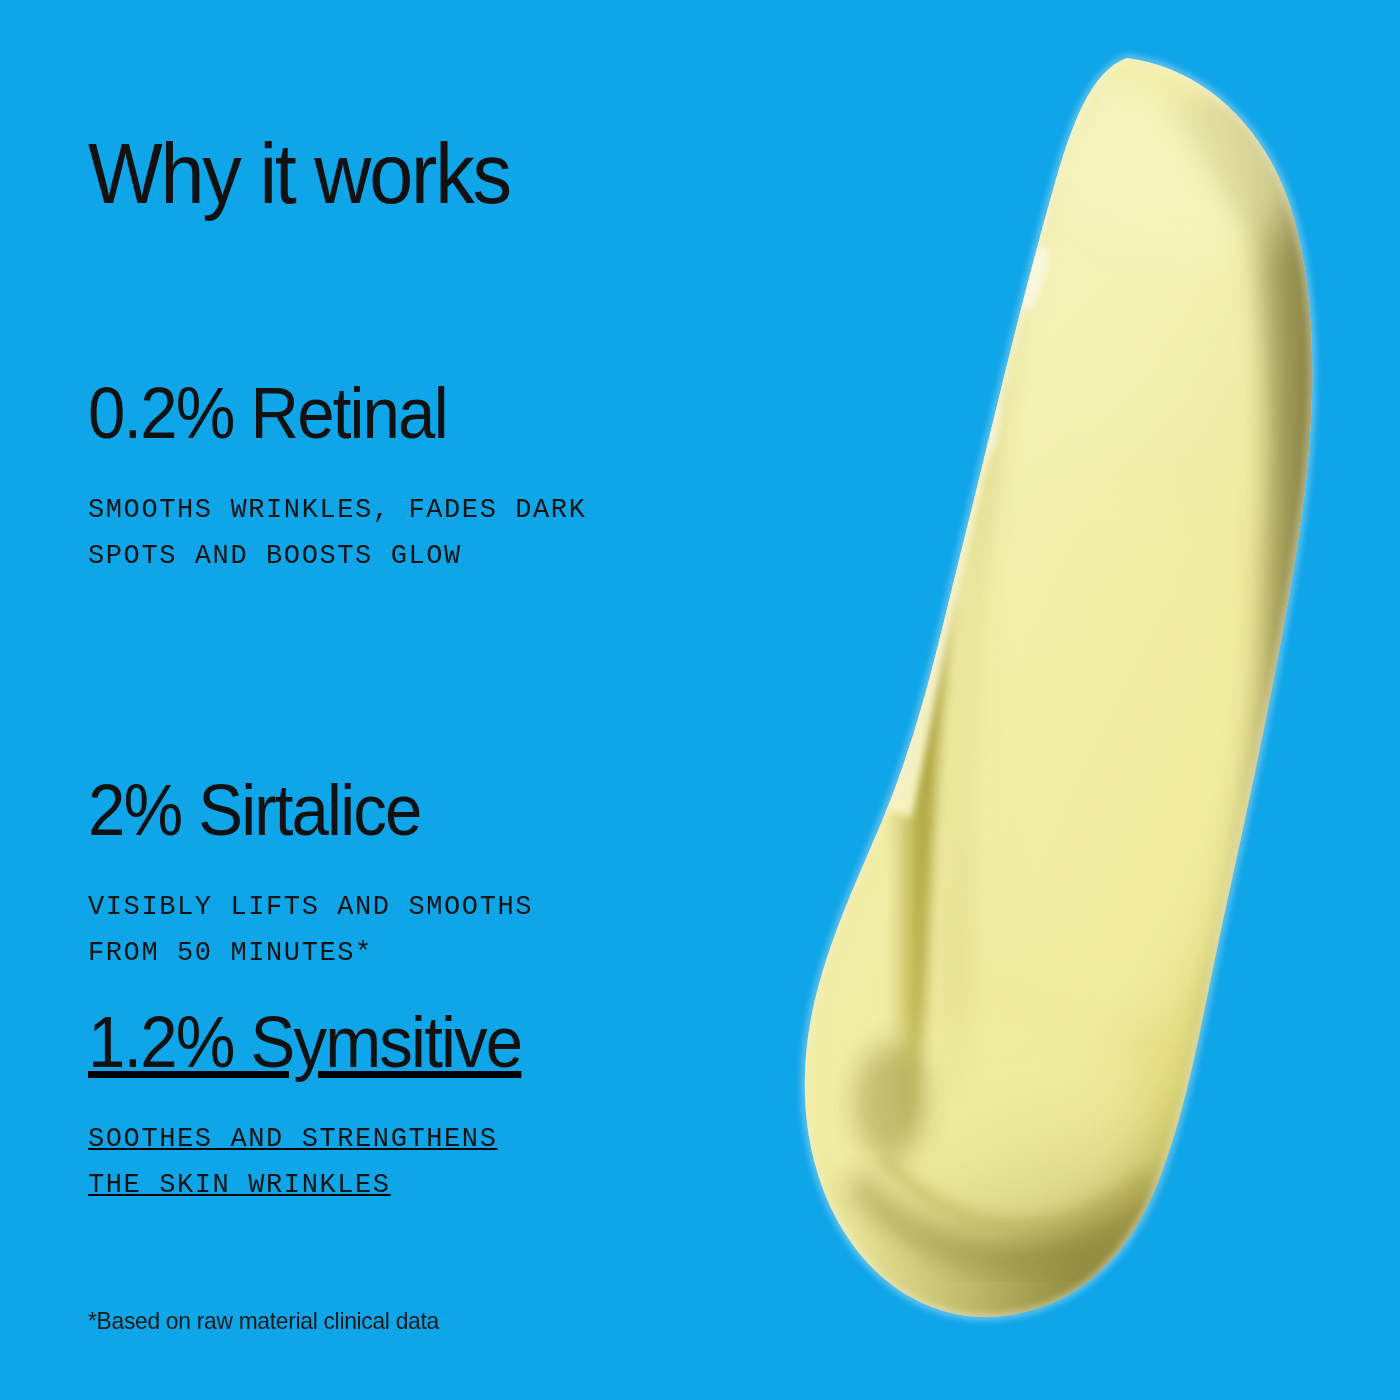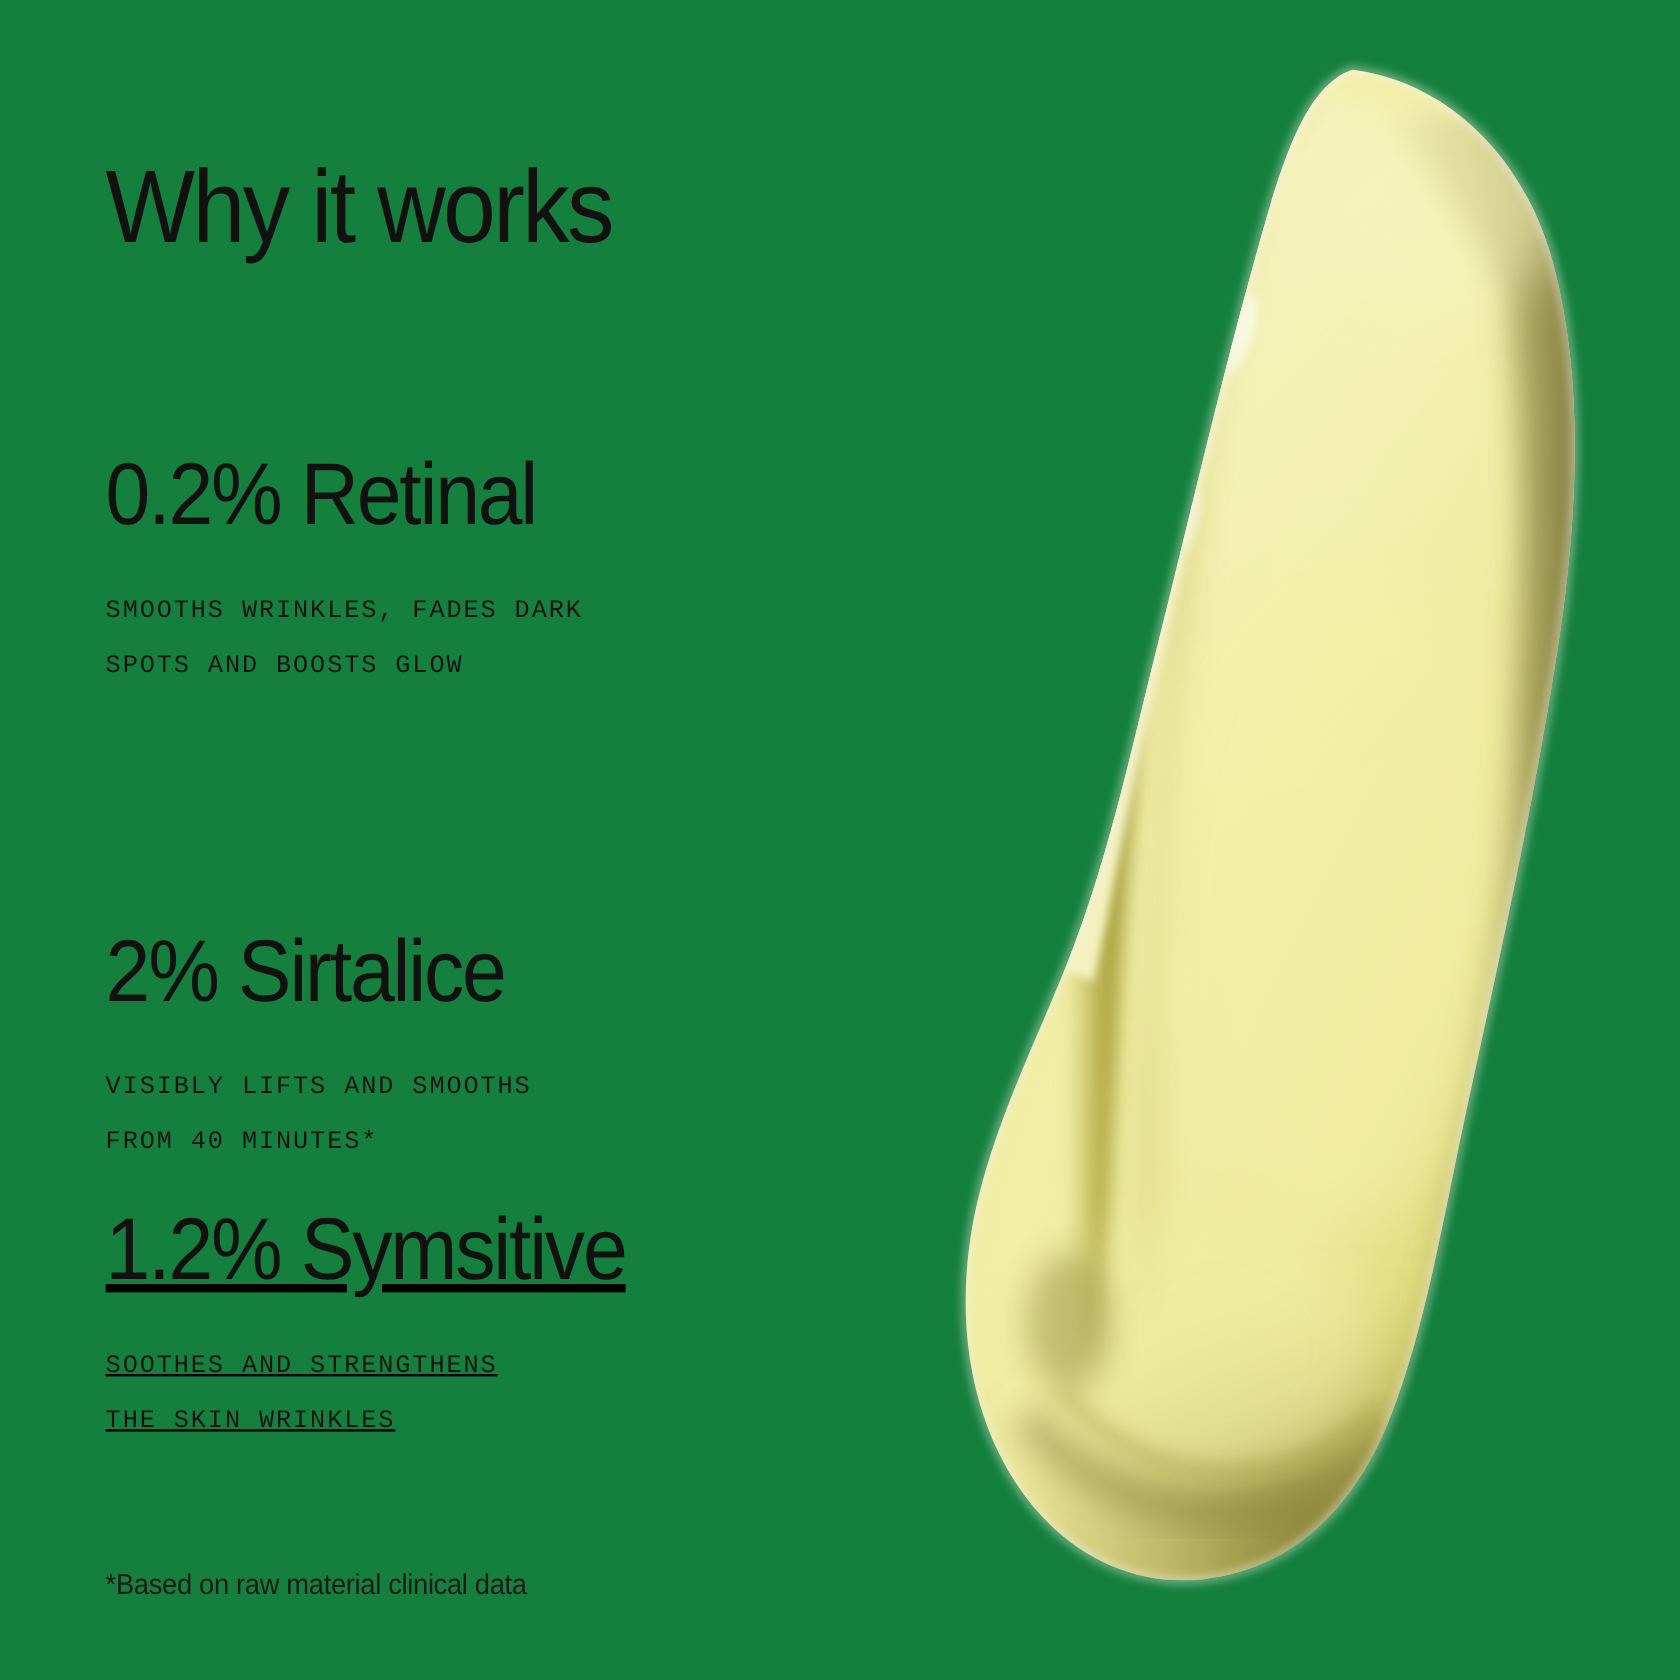--- a/index.html
+++ b/index.html
@@ -13,21 +13,21 @@
     font-family: "Liberation Sans", sans-serif;
     overflow: hidden;
     position: relative;
     -webkit-font-smoothing: antialiased;
   }
 
   .canvas {
     position: relative;
     width: 1400px;
     height: 1400px;
-    background: #15803d;
+    background: #0ea5e9;
     overflow: hidden;
   }
 
   
   .text-col {
     position: absolute;
     left: 88px;
     top: 0;
     width: 760px;
     height: 1400px;
@@ -66,21 +66,21 @@
     transform: scaleX(0.92);
     transform-origin: left top;
     white-space: nowrap;
     margin: 0;
   }
 
   .block-desc {
     margin: 0;
     padding-top: 38px;
     font-family: "Liberation Mono", "DejaVu Sans Mono", monospace;
-    font-size: 21px;
+    font-size: 27px;
     line-height: 46px;
     letter-spacing: 1.6px;
     font-weight: 400;
     color: #141414;
     white-space: pre-line;
   }
 
   .footnote {
     position: absolute;
     left: 0;
@@ -281,21 +281,21 @@
 
     <div class="block block-1">
       <h2 class="block-title">0.2% Retinal</h2>
       <p class="block-desc">SMOOTHS WRINKLES, FADES DARK
 SPOTS AND BOOSTS GLOW</p>
     </div>
 
     <div class="block block-2">
       <h2 class="block-title">2% Sirtalice</h2>
       <p class="block-desc">VISIBLY LIFTS AND SMOOTHS
-FROM 40 MINUTES*</p>
+FROM 50 MINUTES*</p>
     </div>
 
     <div class="block block-3">
       <h2 class="block-title">1.2% Symsitive</h2>
       <p class="block-desc">SOOTHES AND STRENGTHENS
 THE SKIN WRINKLES</p>
     </div>
 
     <p class="footnote">*Based on raw material clinical data</p>
   </div>

